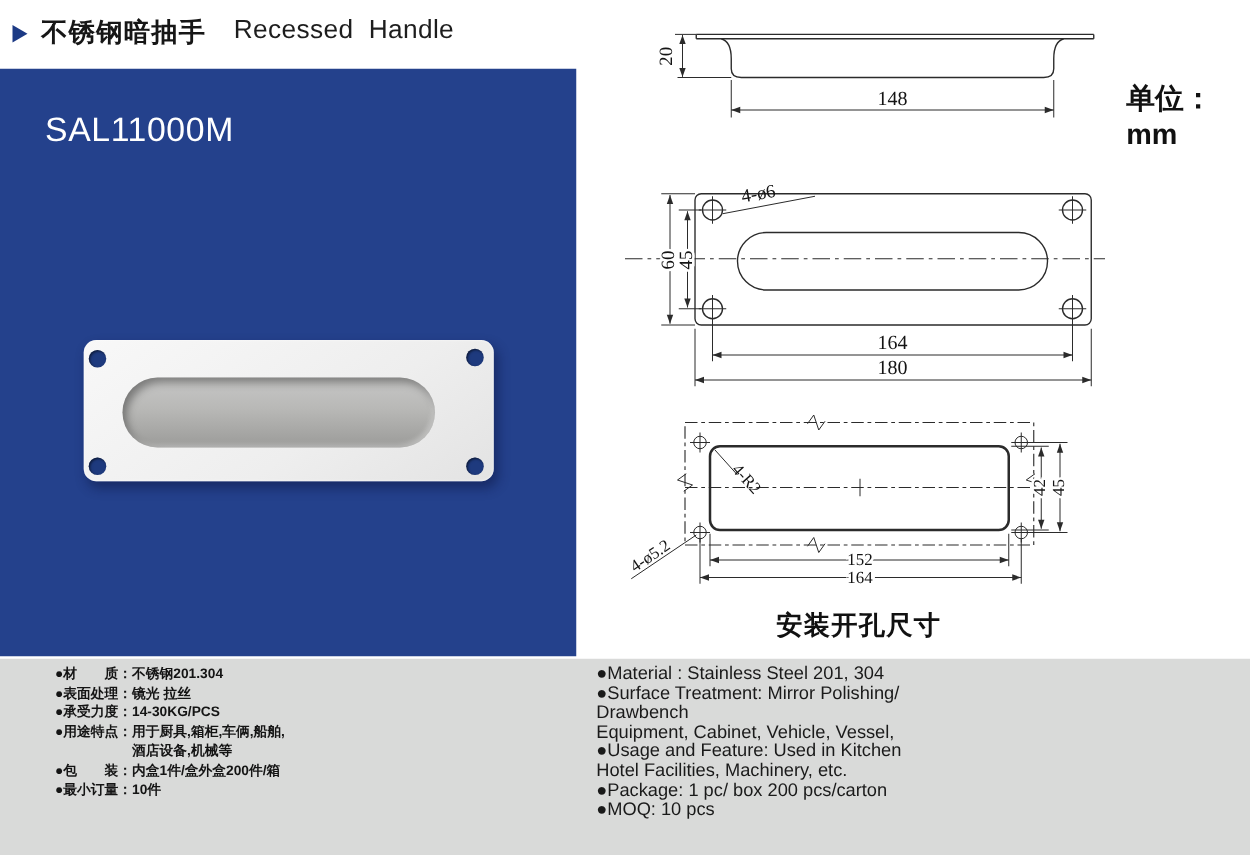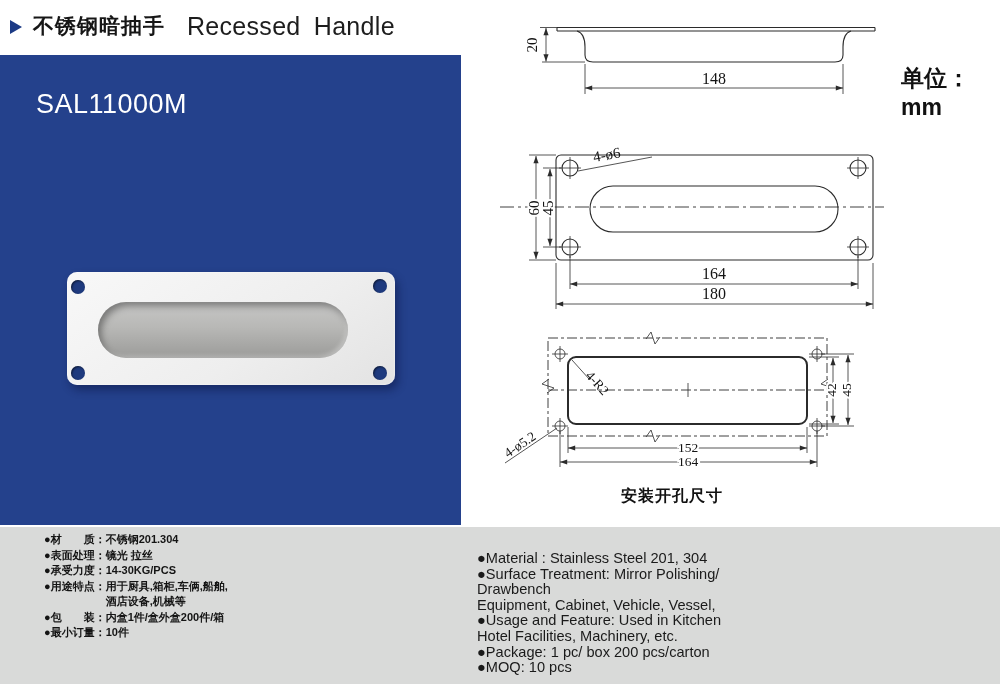--- a/index.html
+++ b/index.html
@@ -7,21 +7,21 @@
   }
   html,body{margin:0;padding:0;}
   .page{position:relative;width:1000px;height:688px;background:#ffffff;overflow:hidden;
         font-family:"Liberation Sans","DejaVu Sans",sans-serif;color:#1a1a1a;}
   .abs{position:absolute;}
 
   
   .title-arrow{left:10px;top:20px;width:0;height:0;border-top:7px solid transparent;
                border-bottom:7px solid transparent;border-left:12px solid var(--arrow-blue);}
   .title-zh{left:33px;top:12px;font-size:21px;font-weight:bold;letter-spacing:1px;color:#161616;}
-  .title-en{left:187px;top:12px;font-size:25px;font-weight:400;word-spacing:6px;letter-spacing:.3px;color:#1d1d1d;}
+  .title-en{left:187px;top:12px;font-size:21px;font-weight:400;word-spacing:6px;letter-spacing:.3px;color:#1d1d1d;}
 
   
   .blue-panel{left:0;top:55px;width:461px;height:470px;background:var(--panel-blue);}
   .model-code{left:36px;top:89px;font-size:27px;color:#ffffff;letter-spacing:.5px;font-weight:400;}
 
   
   .plate{left:67px;top:272px;width:328px;height:113px;border-radius:10px;
          background:linear-gradient(145deg,#f8f8f8,#eeeeee 60%,#e3e3e3);
          box-shadow:3px 5px 9px rgba(8,16,56,.45), inset 0 0 2px rgba(255,255,255,.9);}
   .hole{position:absolute;width:14px;height:14px;border-radius:50%;background:#1e3a7e;
@@ -38,29 +38,29 @@
   .ln{stroke:var(--line);stroke-width:1.1;fill:none;}
   .ln-thin{stroke:var(--line);stroke-width:.8;fill:none;}
   .ln-thick{stroke:var(--line);stroke-width:2;fill:none;}
   .cl{stroke:var(--line);stroke-width:.9;fill:none;stroke-dasharray:14 4 3 4;}
   .dash{stroke:var(--line);stroke-width:.9;fill:none;stroke-dasharray:10 3 3 3;}
   .dtxt{font-family:"Liberation Serif","DejaVu Serif",serif;font-size:15px;fill:#141414;}
   .dtxt-lg{font-family:"Liberation Serif","DejaVu Serif",serif;font-size:16px;fill:#141414;}
   .dtxt-sm{font-family:"Liberation Serif","DejaVu Serif",serif;font-size:13.5px;fill:#141414;}
   .halo{paint-order:stroke;stroke:#ffffff;stroke-width:4px;}
   .unit-label{left:901px;top:63px;font-size:23px;font-weight:bold;color:#111;}
-  .cutout-caption{left:621px;top:486px;font-size:16px;font-weight:bold;letter-spacing:1px;color:#111;}
+  .cutout-caption{left:621px;top:486px;font-size:21px;font-weight:bold;letter-spacing:1px;color:#111;}
 
   
   .spec-band{left:0;top:527px;width:1000px;height:157px;background:var(--band-gray);}
   .specs-zh{left:44px;top:532px;font-size:11px;font-weight:bold;line-height:15.5px;color:#141414;}
   .specs-zh .row{display:flex;}
   .specs-zh .lab{white-space:pre;}
   .specs-zh .val{white-space:pre-line;}
-  .specs-en{left:477px;top:532px;font-size:14.6px;line-height:15.6px;color:#1a1a1a;margin-top:19px;}
+  .specs-en{left:477px;top:532px;font-size:14.6px;line-height:15.6px;color:#1a1a1a;}
   .specs-en div{white-space:nowrap;}
 </style>
 </head>
 <body>
 
 <div class="page">
 
   <div class="abs title-arrow"></div>
   <div class="abs title-zh">不锈钢暗抽手</div>
   <div class="abs title-en">Recessed Handle</div>

